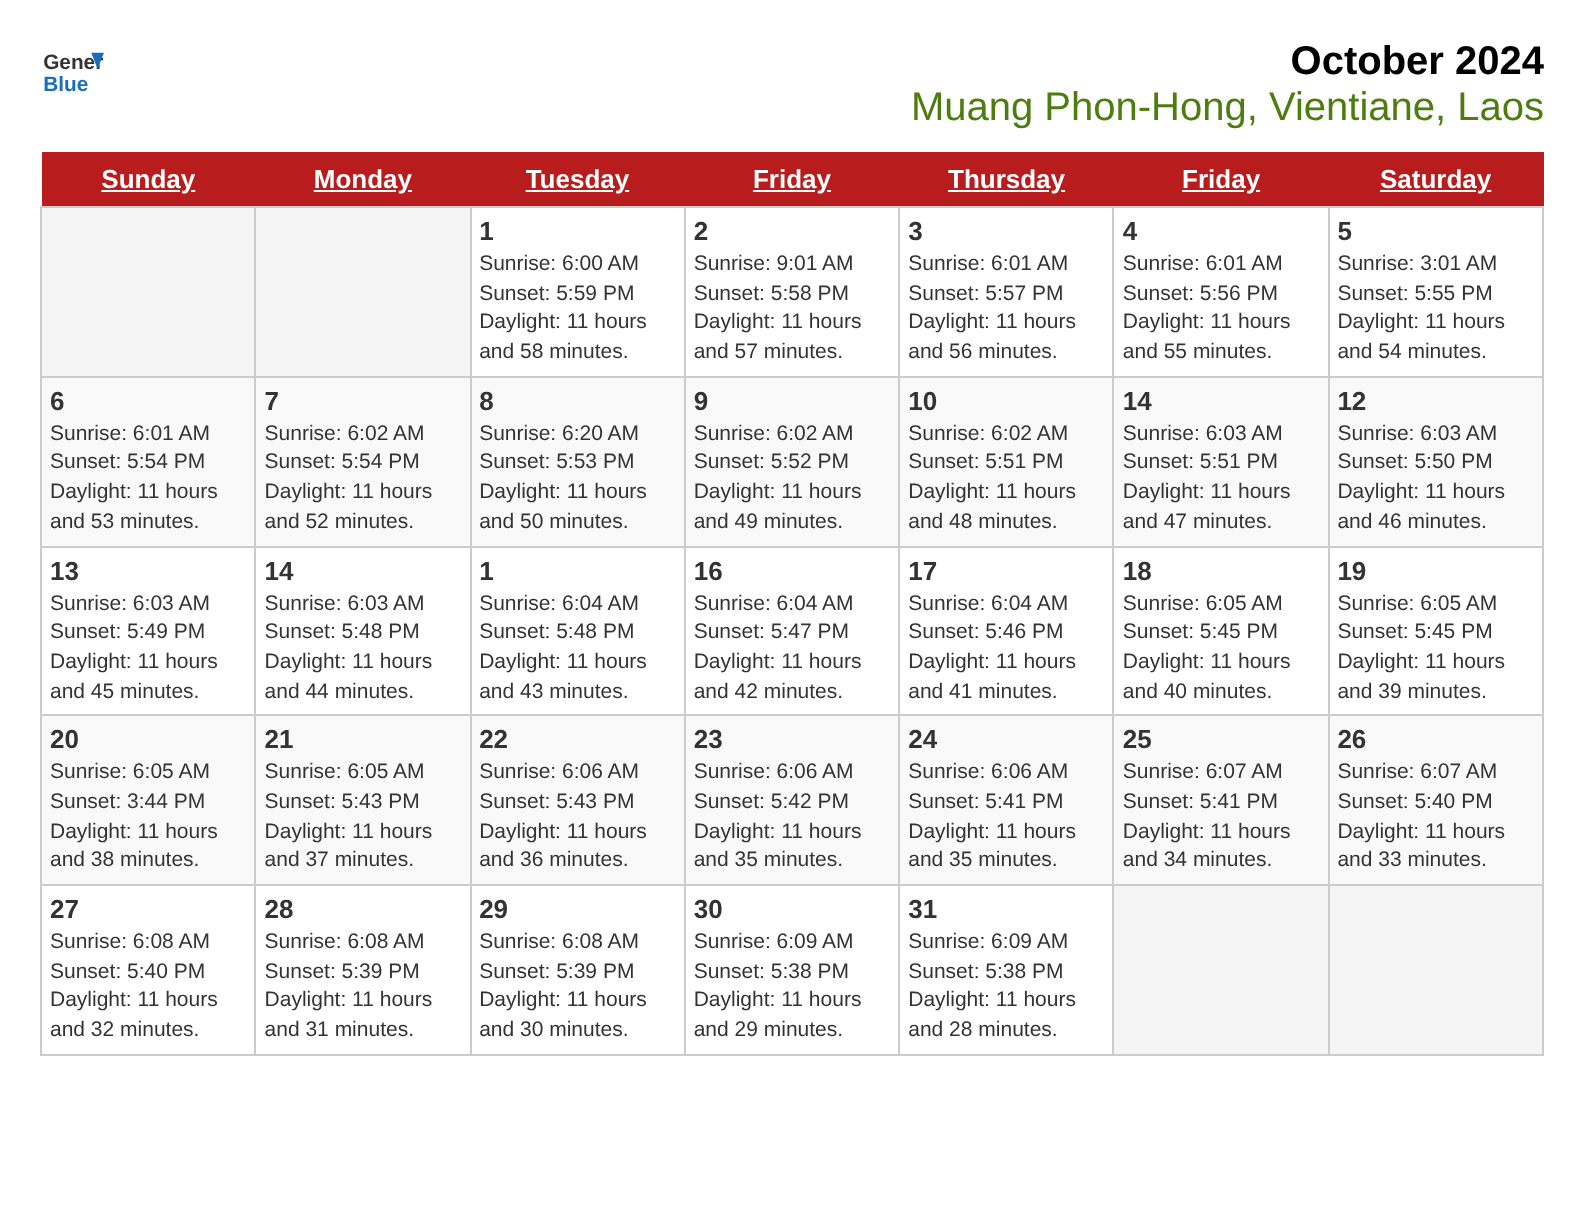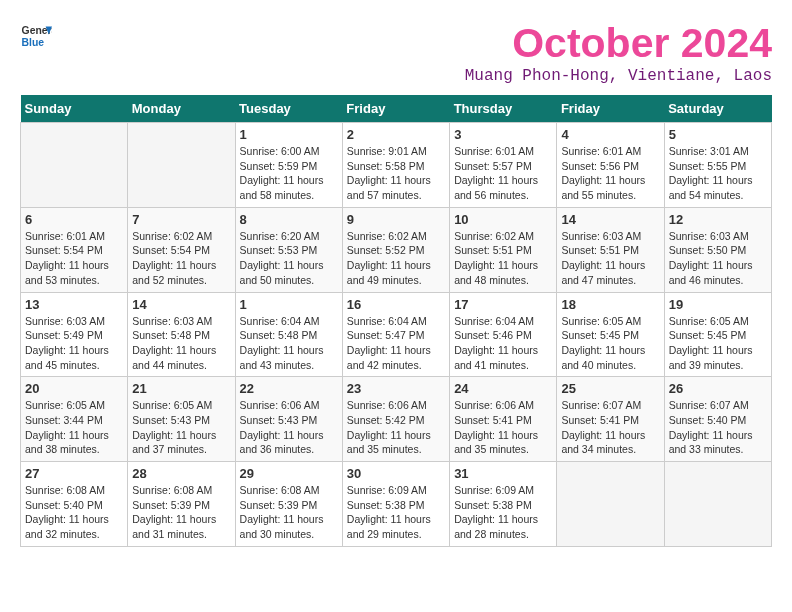--- a/index.html
+++ b/index.html
@@ -22,41 +22,41 @@
       gap: 4px;
     }
     .logo-icon {
       width: 32px;
       height: 32px;
     }
     .title-area {
       text-align: right;
     }
     .main-title {
-      font-size: 41px;
+      font-size: 20px;
       font-weight: bold;
-      color: #ec4899;
+      color: #000000;
     }
     .subtitle {
-      font-size: 16px;
-      color: #701a75;
-      font-family: Liberation Mono, monospace;
+      font-size: 20px;
+      color: #4d7c0f;
     }
     table {
       width: 100%;
       border-collapse: collapse;
       font-size: 11px;
     }
     thead tr th {
-      background-color: #0f766e;
+      background-color: #b91c1c;
       color: white;
       padding: 6px 4px;
-      text-align: left;
+      text-align: center;
       font-size: 13px;
       font-weight: bold;
+      text-decoration: underline;
     }
     tbody tr td {
       border: 1px solid #ccc;
       padding: 4px 4px;
       vertical-align: top;
       width: calc(100% / 7);
       min-height: 80px;
       background: #fff;
     }
     tbody tr:nth-child(even) td {

